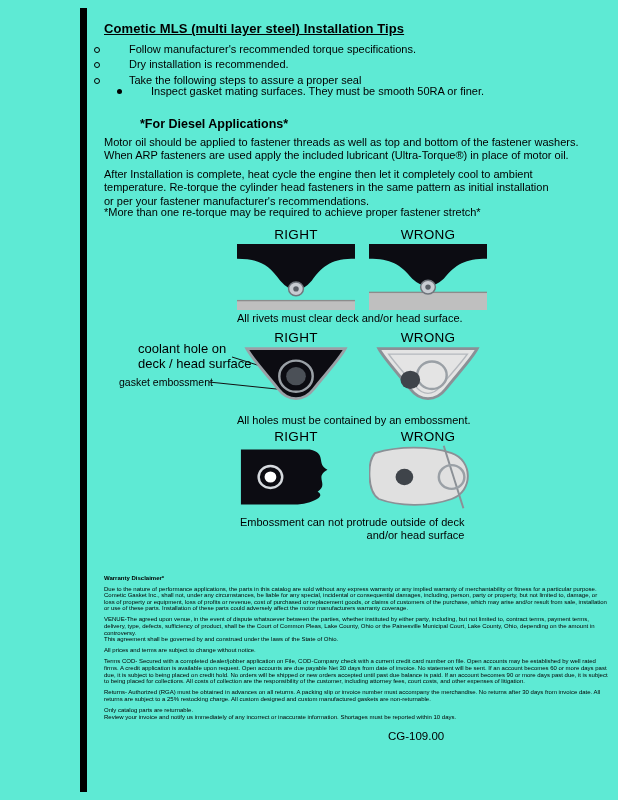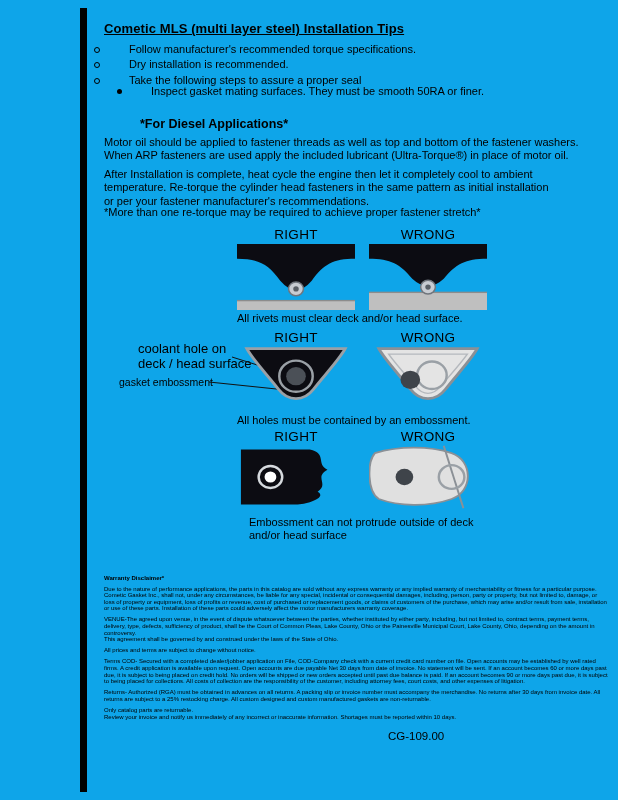--- a/index.html
+++ b/index.html
@@ -1,16 +1,16 @@
 <!DOCTYPE html>
 <html><head>
 <meta charset="utf-8">
 <style>
   html,body{margin:0;padding:0;background:#ffffff;}
-  #page{position:relative;width:618px;height:800px;background:#0ea5e9;overflow:hidden;
+  #page{position:relative;width:618px;height:800px;background:#5eead4;overflow:hidden;
         font-family:"Liberation Sans", sans-serif;color:#000;}
   .abs{position:absolute;}
   #left-bar{left:80px;top:8px;width:7px;height:784px;background:#000;}
   #title{left:104px;top:21px;font-size:13px;font-weight:bold;text-decoration:underline;letter-spacing:.1px;}
   #bullets{left:94px;top:43px;}
   #subbullets{left:117px;top:85px;}
   .brow{display:flex;align-items:flex-start;margin-bottom:2.4px;font-size:11px;line-height:13px;width:480px;gap:23px;}
   .b-hollow{flex:0 0 auto;width:4px;height:4px;border:1px solid #000;border-radius:50%;margin:4px 6px 0 0;}
   .b-solid{flex:0 0 auto;width:5px;height:5px;background:#000;border-radius:50%;margin:4px 6px 0 0;}
   #diesel-h{left:104px;top:117px;font-size:12.5px;font-weight:bold;margin-left:36px;}
@@ -19,21 +19,21 @@
   #p2{left:104px;top:168px;}
   #note{left:104px;top:206px;font-size:11px;}
   .dlabels{display:flex;width:250px;justify-content:space-between;}
   .dlabel{width:118px;text-align:center;font-size:13.5px;letter-spacing:.3px;}
   .dimgs{display:flex;gap:14px;}
   .dimg{width:118px;height:66px;display:block;}
   .dimg svg{width:118px;height:66px;display:block;}
   .cap{font-size:11px;line-height:12.5px;white-space:pre-line;}
   #r1-labels{left:237px;top:227px;}  #r1-imgs{left:237px;top:244px;}  #r1-cap{left:237px;top:312px;}
   #r2-labels{left:237px;top:330px;}  #r2-imgs{left:237px;top:345px;}  #r2-cap{left:237px;top:414px;}
-  #r3-labels{left:237px;top:429px;}  #r3-imgs{left:237px;top:444px;}  #r3-cap{left:249px;top:516px;}
+  #r3-labels{left:237px;top:429px;}  #r3-imgs{left:237px;top:444px;}  #r3-cap{left:240px;top:516px;text-align:right;}
   #callout1{left:138px;top:341px;font-size:13px;line-height:15px;white-space:pre-line;}
   #callout2{left:119px;top:376px;font-size:10.5px;}
   #callout-lines{left:120px;top:330px;width:240px;height:90px;pointer-events:none;}
   #legal{left:104px;top:575px;width:505px;font-size:6px;line-height:6.6px;text-align:left;}
   #legal-h{font-weight:bold;margin:0 0 4px 0;}
   .lp{margin:0 0 4.5px 0;white-space:pre-line;}
   #footer-code{left:388px;top:730px;font-size:11.5px;}
 </style>
 </head>
 <body>

